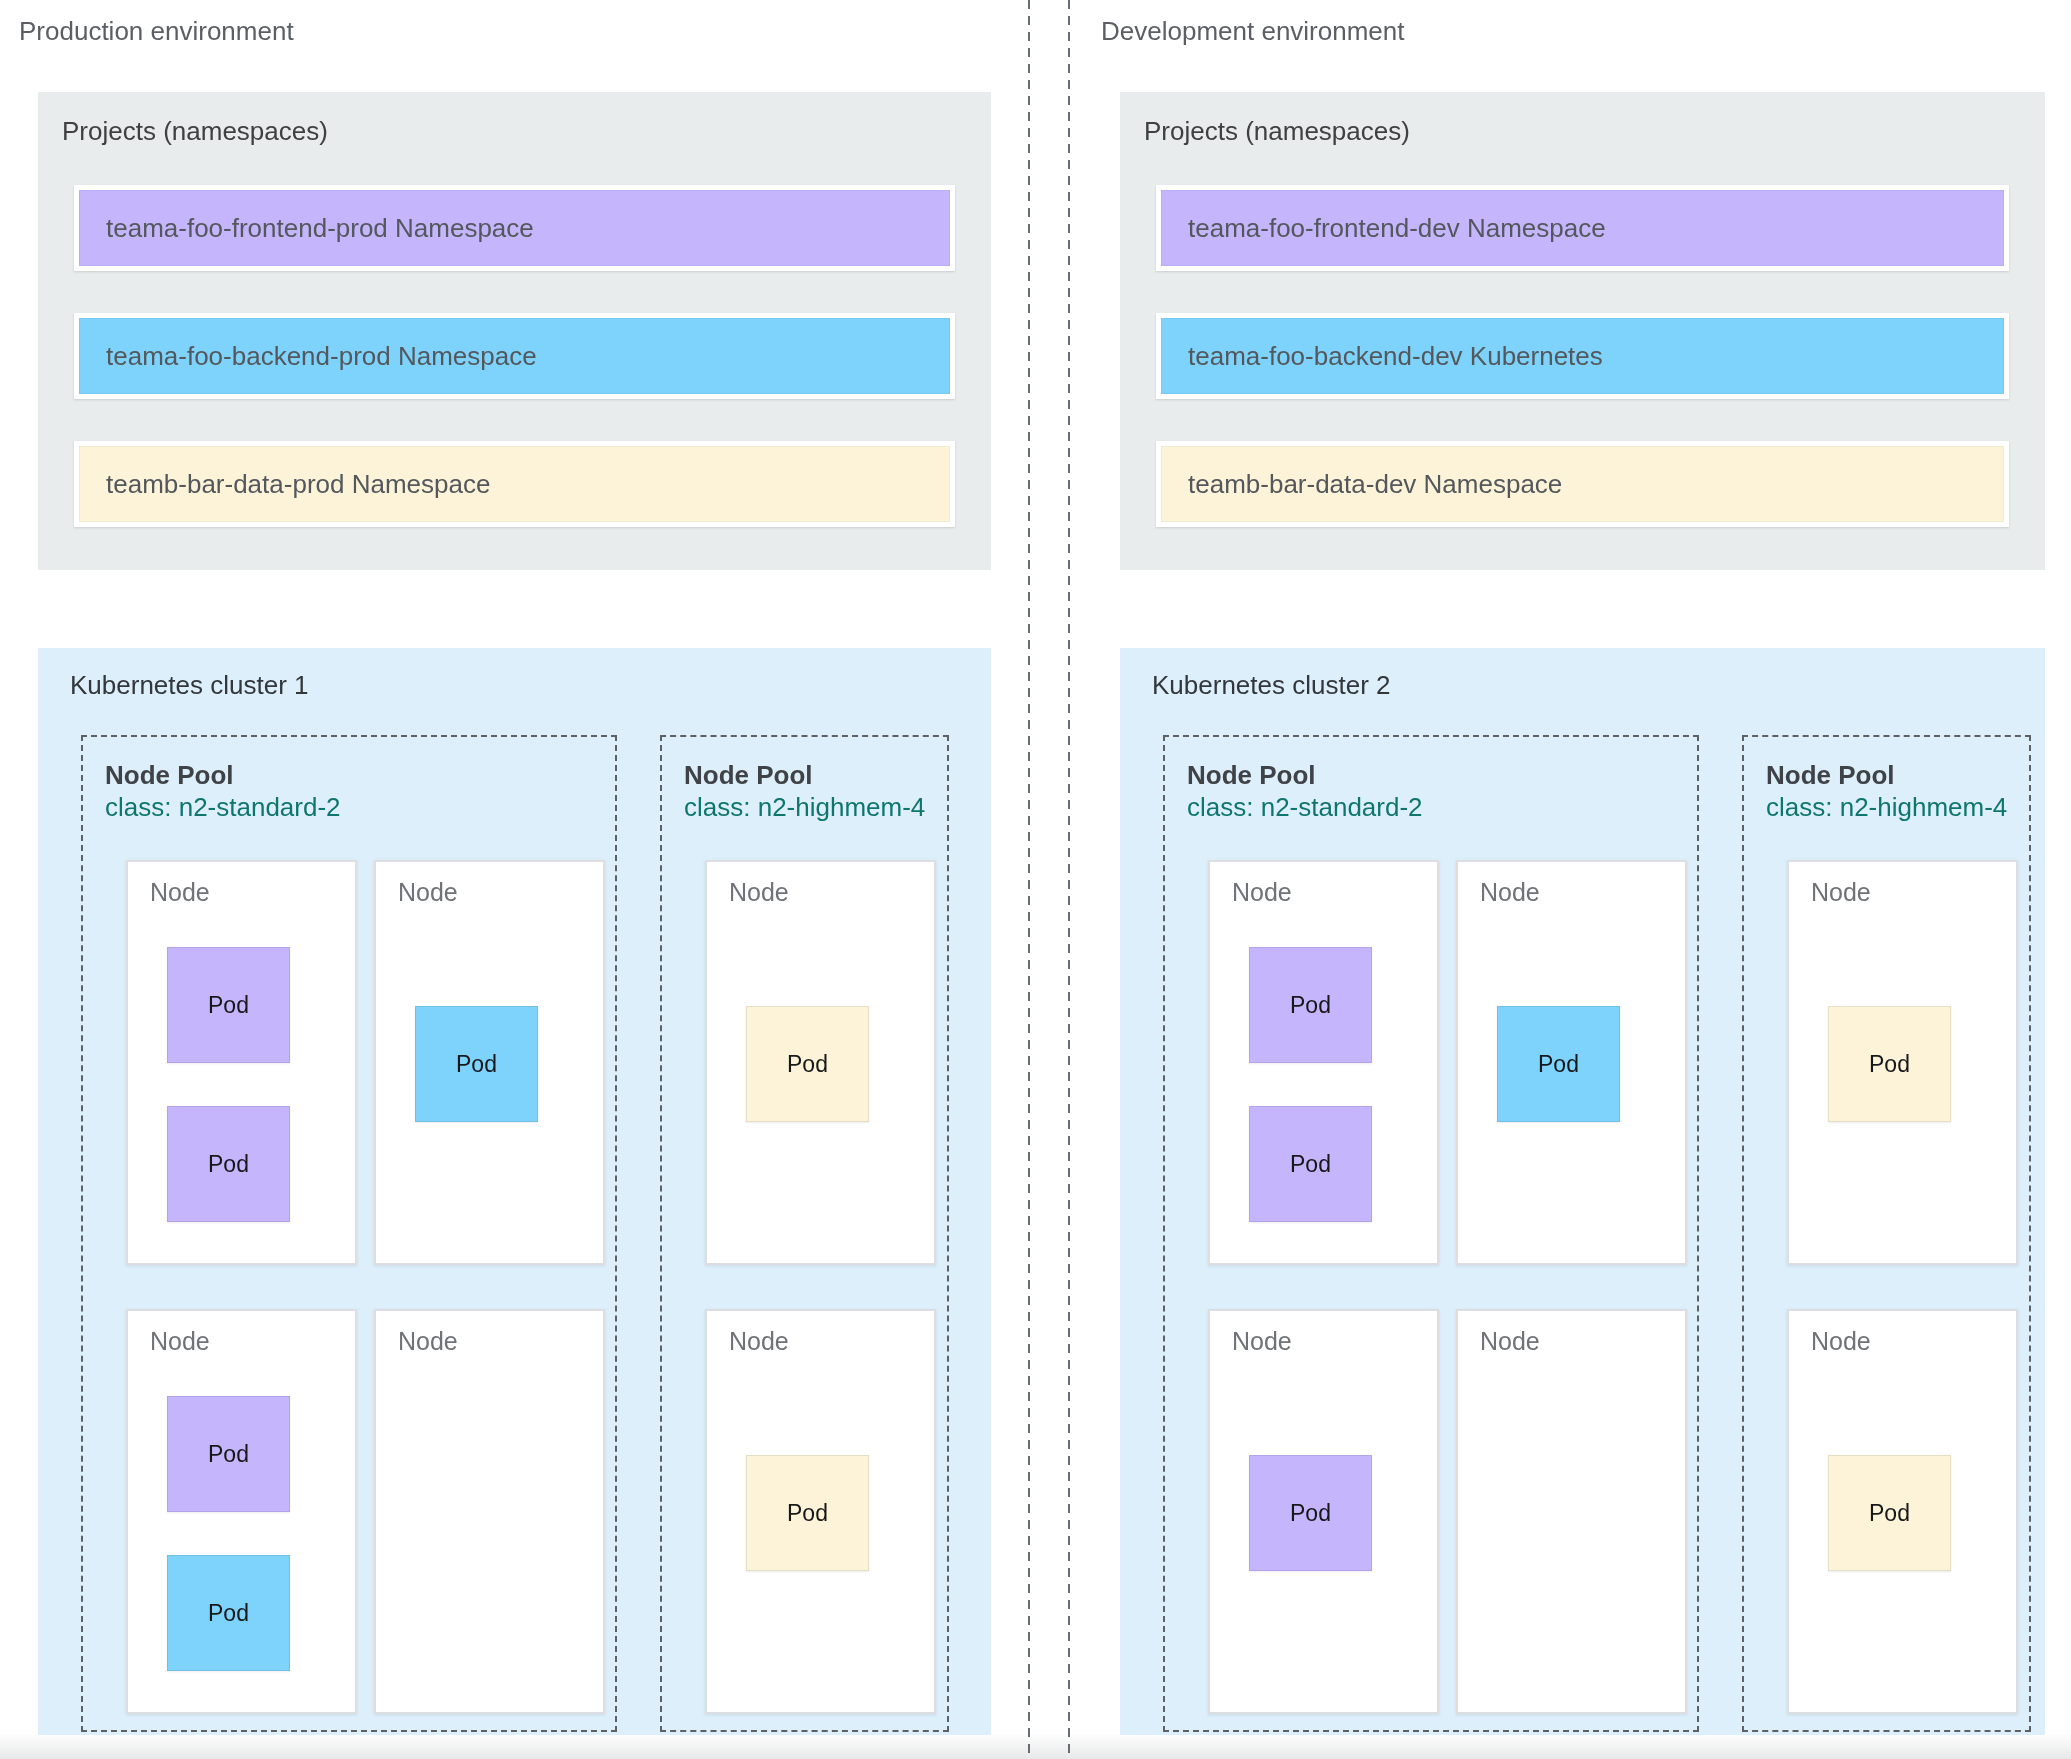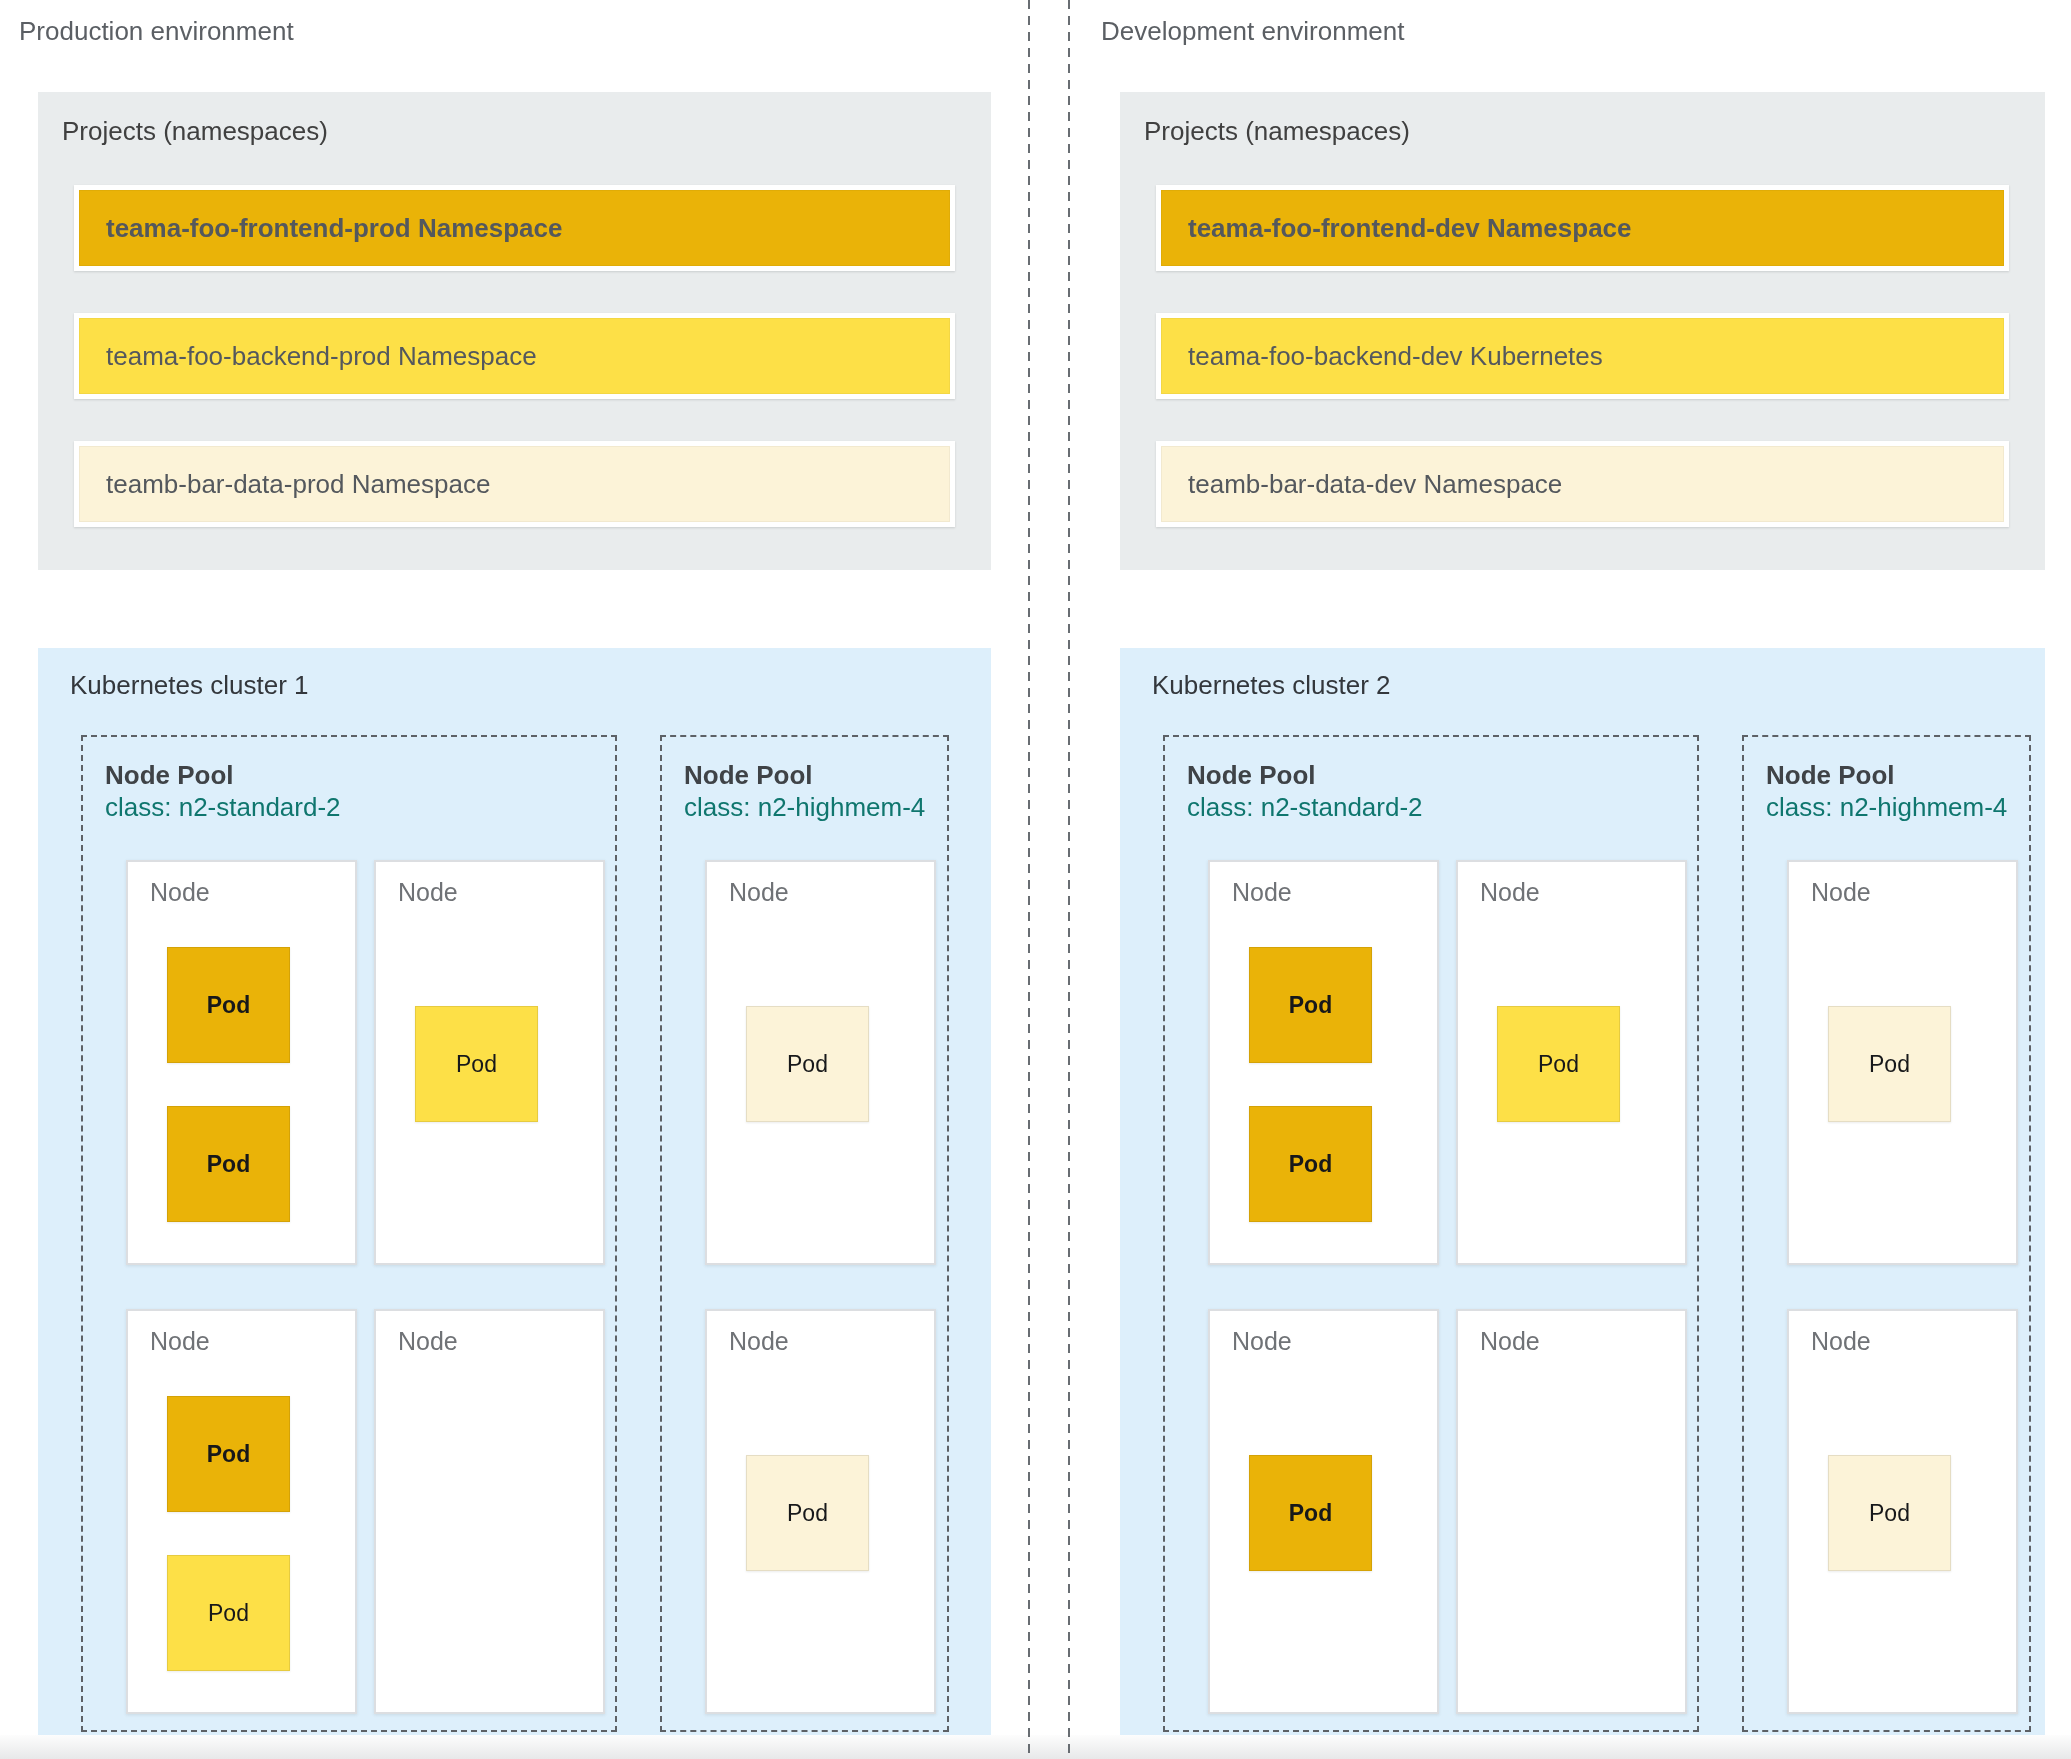--- a/index.html
+++ b/index.html
@@ -27,22 +27,22 @@
   
   .projects-panel{position:absolute;left:0;right:0;top:92px;height:478px;background:#e9eced;}
   .panel-label{position:absolute;left:24px;top:24px;font-size:26px;color:#404040;white-space:nowrap;}
 
   .ns-bar{position:absolute;left:36px;right:36px;height:76px;background:#ffffff;padding:5px;
     box-shadow:0 1px 2px rgba(60,64,67,.18);}
   .ns-bar.row1{top:93px;} .ns-bar.row2{top:221px;} .ns-bar.row3{top:349px;}
   .ns-fill{width:100%;height:100%;display:flex;align-items:center;border:1px solid rgba(0,0,0,.04);box-sizing:border-box;}
   .ns-fill span{padding-left:26px;font-size:26px;color:#54585d;white-space:nowrap;}
 
-  .fill-green{background:#eab308;font-weight:bold;}
-  .fill-purple{background:#fde047;text-align:right;}
+  .fill-green{background:#c4b5fd;}
+  .fill-purple{background:#7dd3fc;text-align:right;}
   .fill-yellow{background:#fcf3d8;}
 
   
   .cluster-panel{position:absolute;left:0;right:0;top:614px;height:1121px;background:#ddeffb;margin-top:34px;}
   .cluster-label{position:absolute;left:32px;top:22px;font-size:26px;color:#33373c;white-space:nowrap;}
 
   .node-pool{position:absolute;top:87px;height:997px;border:2px dashed #5d6166;box-sizing:border-box;}
   .node-pool.pool1{left:43px;width:536px;}
   .node-pool.pool2{left:622px;width:289px;}
   .pool-head{position:absolute;left:22px;top:22px;line-height:32px;}

